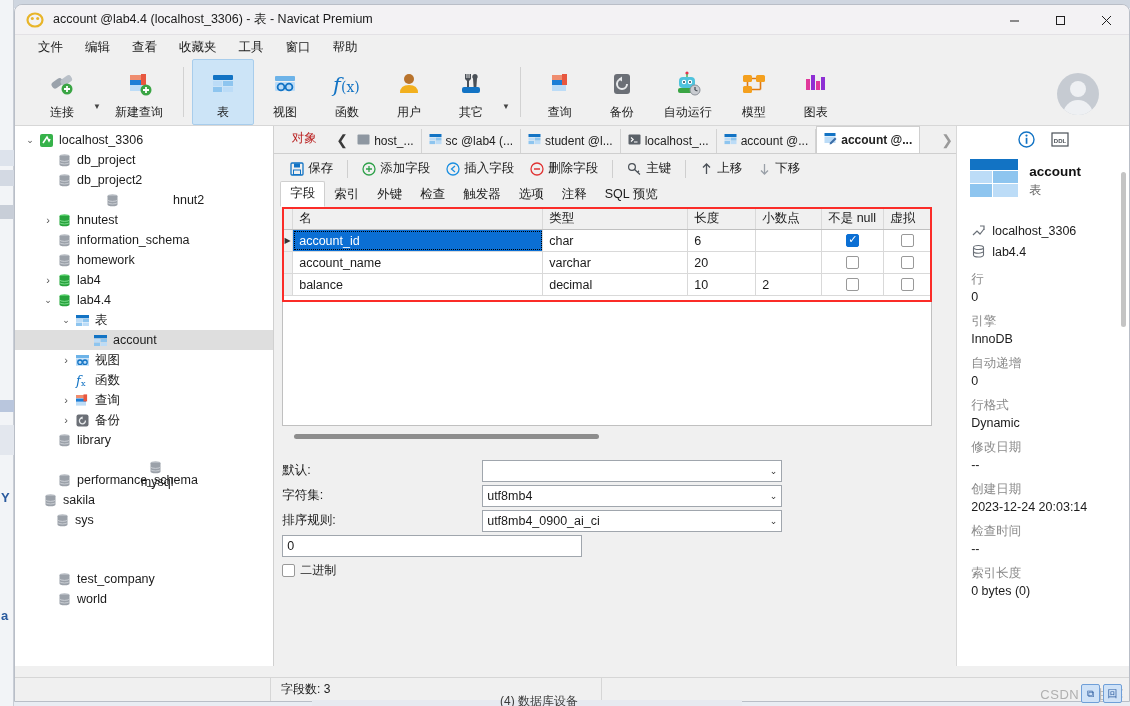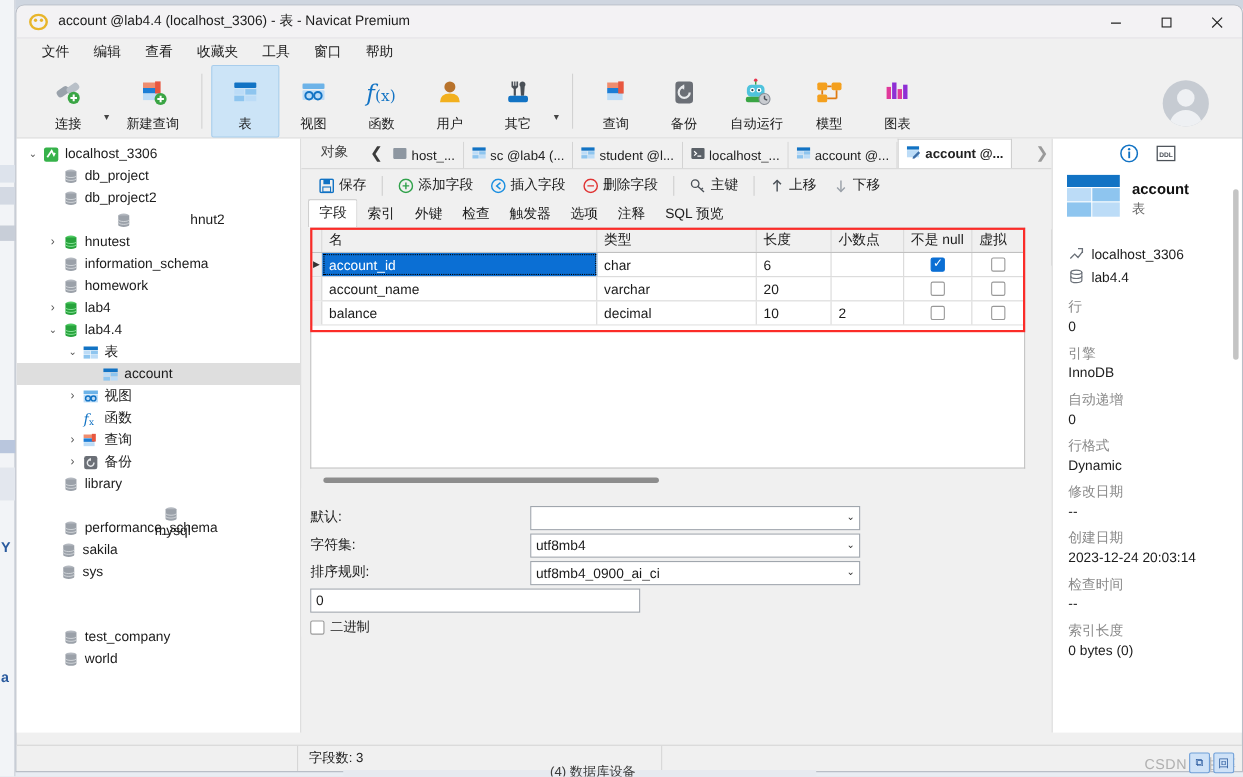--- a/index.html
+++ b/index.html
@@ -81,21 +81,21 @@
   .tree-row.selected { background:#dedede; }
   .tw { width:14px; display:flex; align-items:center; justify-content:center; font-size:9px; color:#555; }
   .tico { width:18px; display:flex; align-items:center; justify-content:center; margin-right:4px; }
   .tlabel { }
 
   
   #center { flex:1; display:flex; flex-direction:column; background:#f0f0f0; position:relative; }
 
   
   #tabstrip { height:28px; background:#f0f0f0; display:flex; align-items:flex-end; border-bottom:1px solid #cfcfcf; }
-  #obj-label { width:60px; text-align:center; font-size:12.5px; color:#404040; padding-bottom:6px; }
+  #obj-label { width:60px; text-align:center; font-size:12.5px; color:#b91c1c; padding-bottom:6px; }
   #tab-scroll-l { width:16px; display:flex; align-items:center; justify-content:center; padding-bottom:5px; font-size:14px; color:#3a3a3a; }
   .tabs-wrap { display:flex; align-items:flex-end; flex:1; overflow:hidden; }
   .tab {
     height:24px; display:flex; align-items:center; gap:4px;
     padding:0 7px; font-size:12px; color:#222; max-width:106px;
     border-right:1px solid #d3d3d3; background:#f0f0f0; overflow:hidden;
     white-space:nowrap;
   }
   .tab.active { background:#ffffff; height:27px; border:1px solid #cfcfcf; border-bottom:none; font-weight:600; }
   .tab .tabtxt { overflow:hidden; text-overflow:ellipsis; }
@@ -631,21 +631,21 @@
           <span class="tico">
             <svg width="15" height="15" viewBox="0 0 15 15">
               <ellipse cx="7.5" cy="3" rx="5" ry="1.8" fill="#b4b9c0"></ellipse>
               <path d="M2.5 3 L2.5 11.5 A5 1.8 0 0 0 12.5 11.5 L12.5 3 Z" fill="#9ba1a9"></path>
               <path d="M2.5 6.6 A5 1.8 0 0 0 12.5 6.6" fill="none" stroke="#cfd3d8" stroke-width="0.9"></path>
               <path d="M2.5 9.2 A5 1.8 0 0 0 12.5 9.2" fill="none" stroke="#cfd3d8" stroke-width="0.9"></path>
             </svg>
           </span>
           <span class="tlabel">performance_schema</span>
         </div>
-        <div class="tree-row" style="padding-left: 24px;">
+        <div class="tree-row" style="padding-left: 12px;">
           <span class="tw">&nbsp;</span>
           <span class="tico">
             <svg width="15" height="15" viewBox="0 0 15 15">
               <ellipse cx="7.5" cy="3" rx="5" ry="1.8" fill="#b4b9c0"></ellipse>
               <path d="M2.5 3 L2.5 11.5 A5 1.8 0 0 0 12.5 11.5 L12.5 3 Z" fill="#9ba1a9"></path>
               <path d="M2.5 6.6 A5 1.8 0 0 0 12.5 6.6" fill="none" stroke="#cfd3d8" stroke-width="0.9"></path>
               <path d="M2.5 9.2 A5 1.8 0 0 0 12.5 9.2" fill="none" stroke="#cfd3d8" stroke-width="0.9"></path>
             </svg>
           </span>
           <span class="tlabel">sakila</span>

